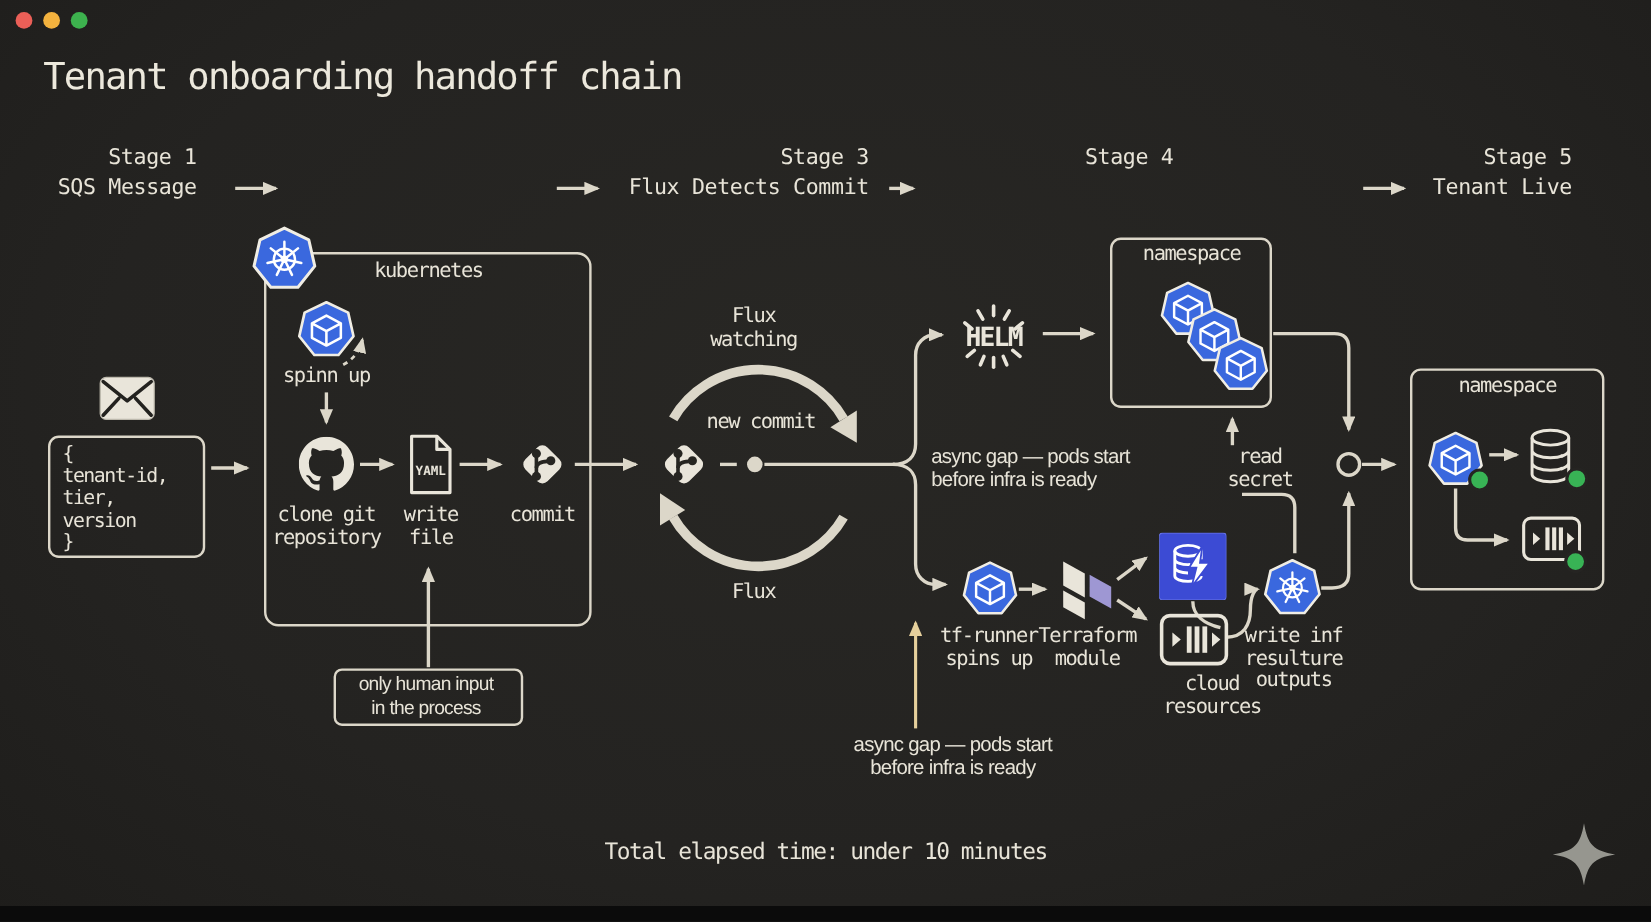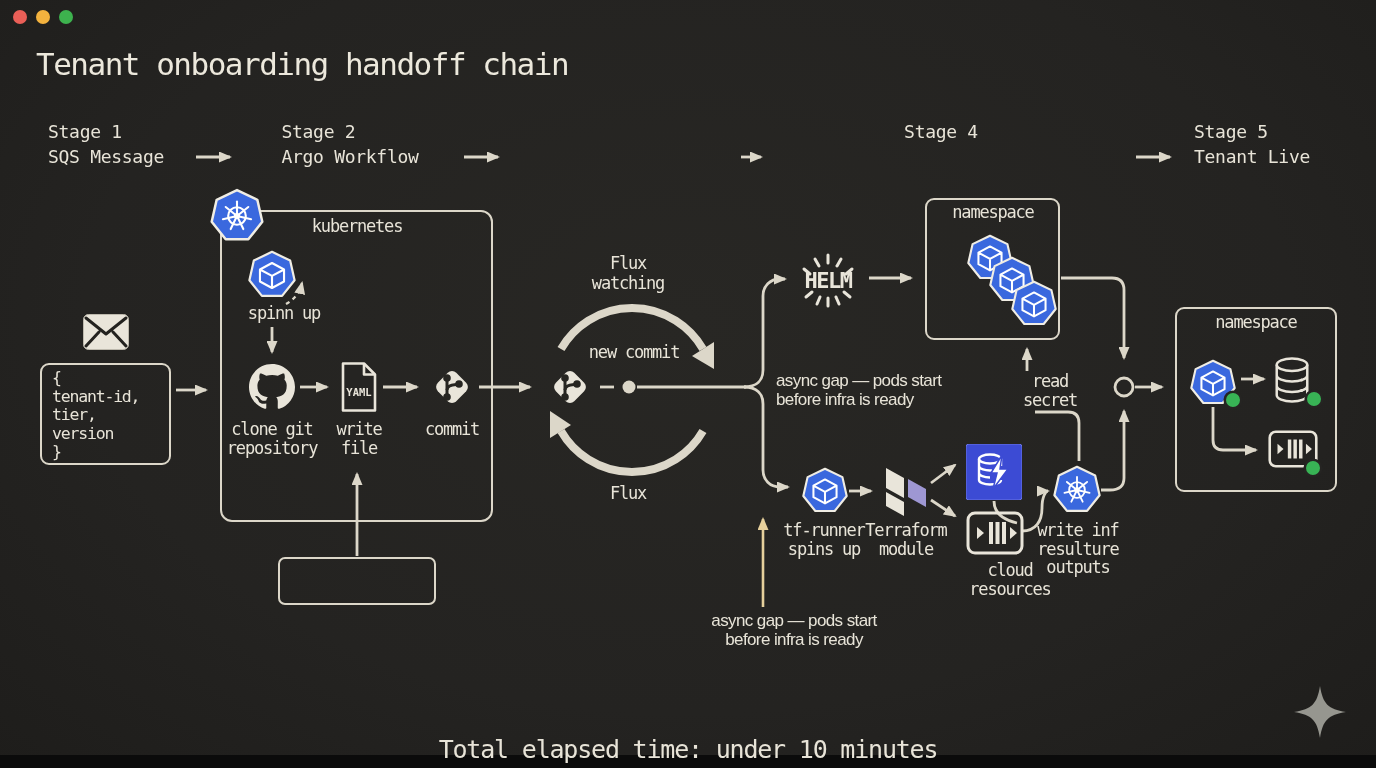--- a/index.html
+++ b/index.html
@@ -6,27 +6,27 @@
   #screen{position:relative;width:1376px;height:768px;overflow:hidden;
     background:radial-gradient(ellipse at 50% 42%, #282724 0%, #242321 62%, #1e1d1b 100%);
     font-family:"DejaVu Sans Mono", monospace;color:#e8e4d8;}
   .dot{position:absolute;top:10px;width:14px;height:14px;border-radius:50%;}
   .lbl{position:absolute;white-space:pre-line;text-align:center;transform:translateX(-50%);
        font-size:17px;line-height:19px;letter-spacing:-1.2px;color:#e8e4d8;}
   .lbl-left{position:absolute;white-space:pre-line;text-align:left;
        font-size:17px;line-height:19px;letter-spacing:-1.2px;color:#e8e4d8;}
   .sans{font-family:Liberation Sans, sans-serif;letter-spacing:-0.6px;}
   .obox{position:absolute;border:2.5px solid #dcd7c9;border-radius:10px;background:transparent;}
-  .stage{position:absolute;top:119px;transform:translateX(-50%);text-align:left;
+  .stage{position:absolute;top:119px;transform:translateX(-50%);text-align:right;
          font-size:18px;line-height:25px;letter-spacing:-0.3px;white-space:nowrap;}
   svg{display:block;}
   .icon{position:absolute;}
   #title{position:absolute;left:36px;top:46px;font-size:31px;letter-spacing:-1.5px;color:#ece8dc;}
-  #total{position:absolute;top:735px;left:688px;transform:translateX(-50%);
-         font-size:25px;letter-spacing:-1.2px;white-space:nowrap;}
+  #total{position:absolute;top:699px;left:688px;transform:translateX(-50%);
+         font-size:19px;letter-spacing:-1.2px;white-space:nowrap;}
   .bars{fill:#e9e5da;}
 </style>
 </head>
 <body>
 
 <div id="screen">
 
   <svg width="0" height="0" style="position:absolute" aria-hidden="true">
     <defs>
       <symbol id="sym-pod" viewBox="0 0 54 54">
@@ -78,25 +78,23 @@
   <div class="dot" style="left:13px;background:#ea5f57"></div>
   <div class="dot" style="left:36px;background:#f3b23e"></div>
   <div class="dot" style="left:59px;background:#3db24e"></div>
 
   <div id="title">Tenant onboarding handoff chain</div>
 
   <div class="stage" style="left:106px">
     <div>Stage 1</div>
     <div>SQS Message</div>
   </div>
-  <div class="stage" style="left:350px">
-    <div>Stage 2</div>
-    <div>Argo Workflow</div>
-  </div>
   <div class="stage" style="left:624px">
+    <div>Stage 3</div>
+    <div>Flux Detects Commit</div>
   </div>
   <div class="stage" style="left:941px">
     <div>Stage 4</div>
   </div>
   <div class="stage" style="left:1252px">
     <div>Stage 5</div>
     <div>Tenant Live</div>
   </div>
 
   <svg class="icon" style="left:0;top:0" width="1376" height="768">
@@ -279,26 +277,28 @@
   <svg class="icon" style="left:1292px;top:684px" width="56" height="56" viewBox="0 0 56 56">
     <path d="M28,2 C31,20 36,25 54,28 C36,31 31,36 28,54 C25,36 20,31 2,28 C20,25 25,20 28,2 Z" fill="#96968f"></path>
   </svg>
 
   <div class="lbl-left" style="left:52px;top:369px;font-size:16.5px;line-height:18.6px">{
   tenant-id,
   tier,
   version
 }</div>
   <div class="lbl" style="left:357px;top:217px">kubernetes</div>
-  <div class="lbl" style="left:284px;top:304px">spinn up</div>
+  <div class="lbl" style="left:272px;top:304px">spinn up</div>
   <div class="lbl" style="left:272px;top:420px">clone git
 repository</div>
   <div class="lbl" style="left:359px;top:420px">write
 file</div>
   <div class="lbl" style="left:452px;top:420px">commit</div>
+  <div class="lbl sans" style="left:355px;top:561px;font-size:16px;line-height:20px">only human input
+in the process</div>
   <div class="lbl" style="left:628px;top:253px;line-height:20px">Flux
 watching</div>
   <div class="lbl" style="left:634px;top:343px">new commit</div>
   <div class="lbl" style="left:628px;top:484px">Flux</div>
   <div class="lbl-left sans" style="left:776px;top:371px;font-size:17px">async gap — pods start
 before infra is ready</div>
   <div class="lbl" style="left:1050px;top:372px">read
 secret</div>
   <div class="lbl" style="left:824px;top:521px;line-height:18.5px">tf-runner
 spins up</div>

